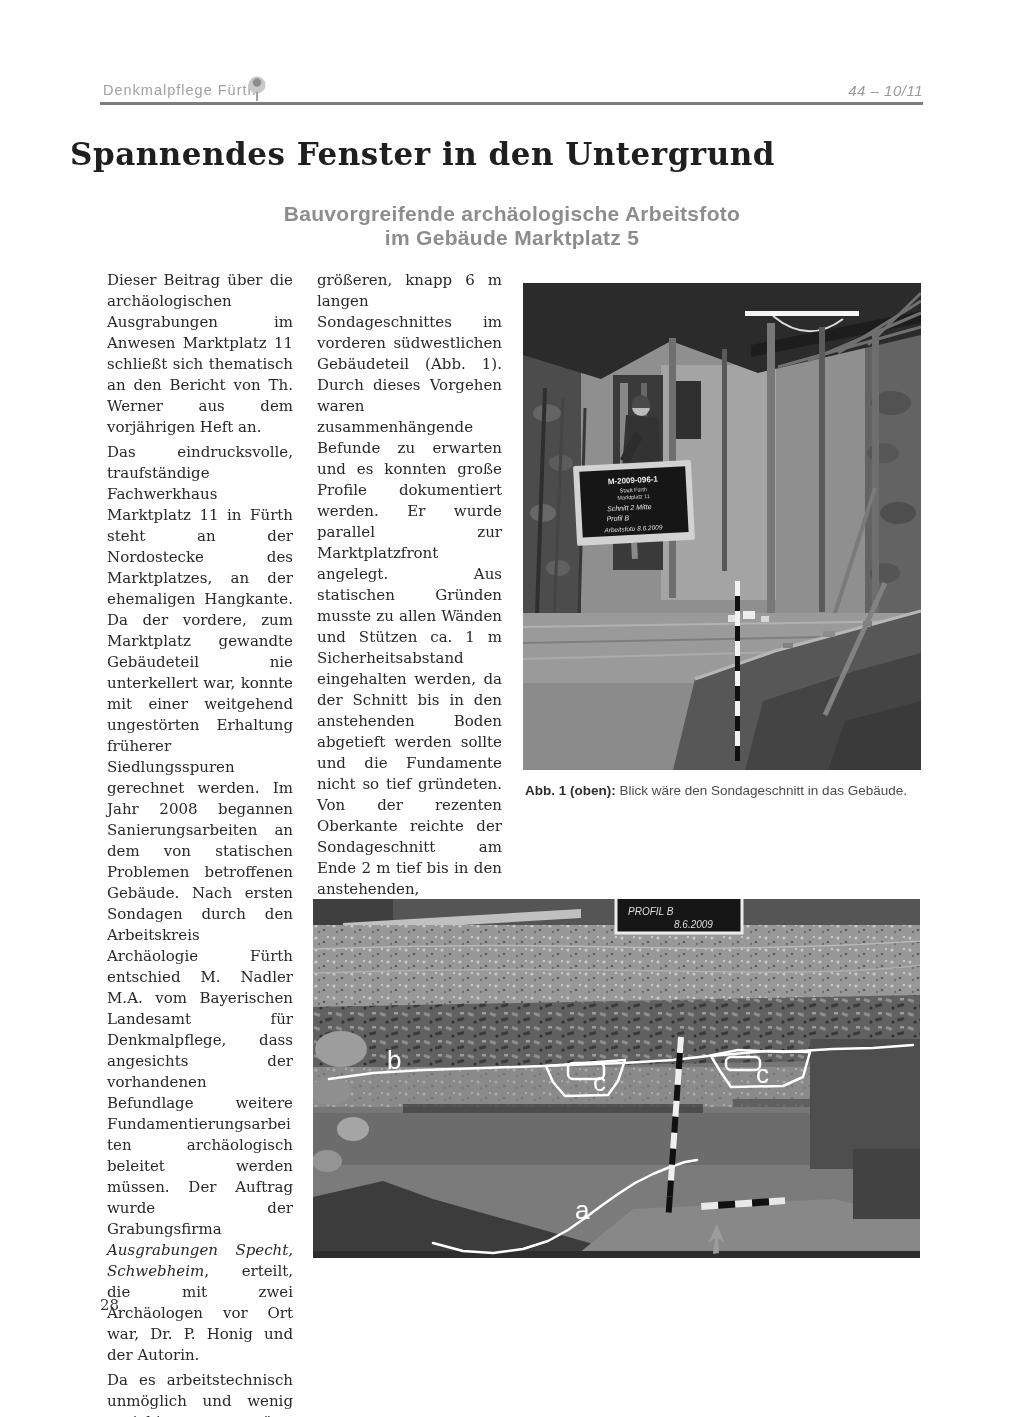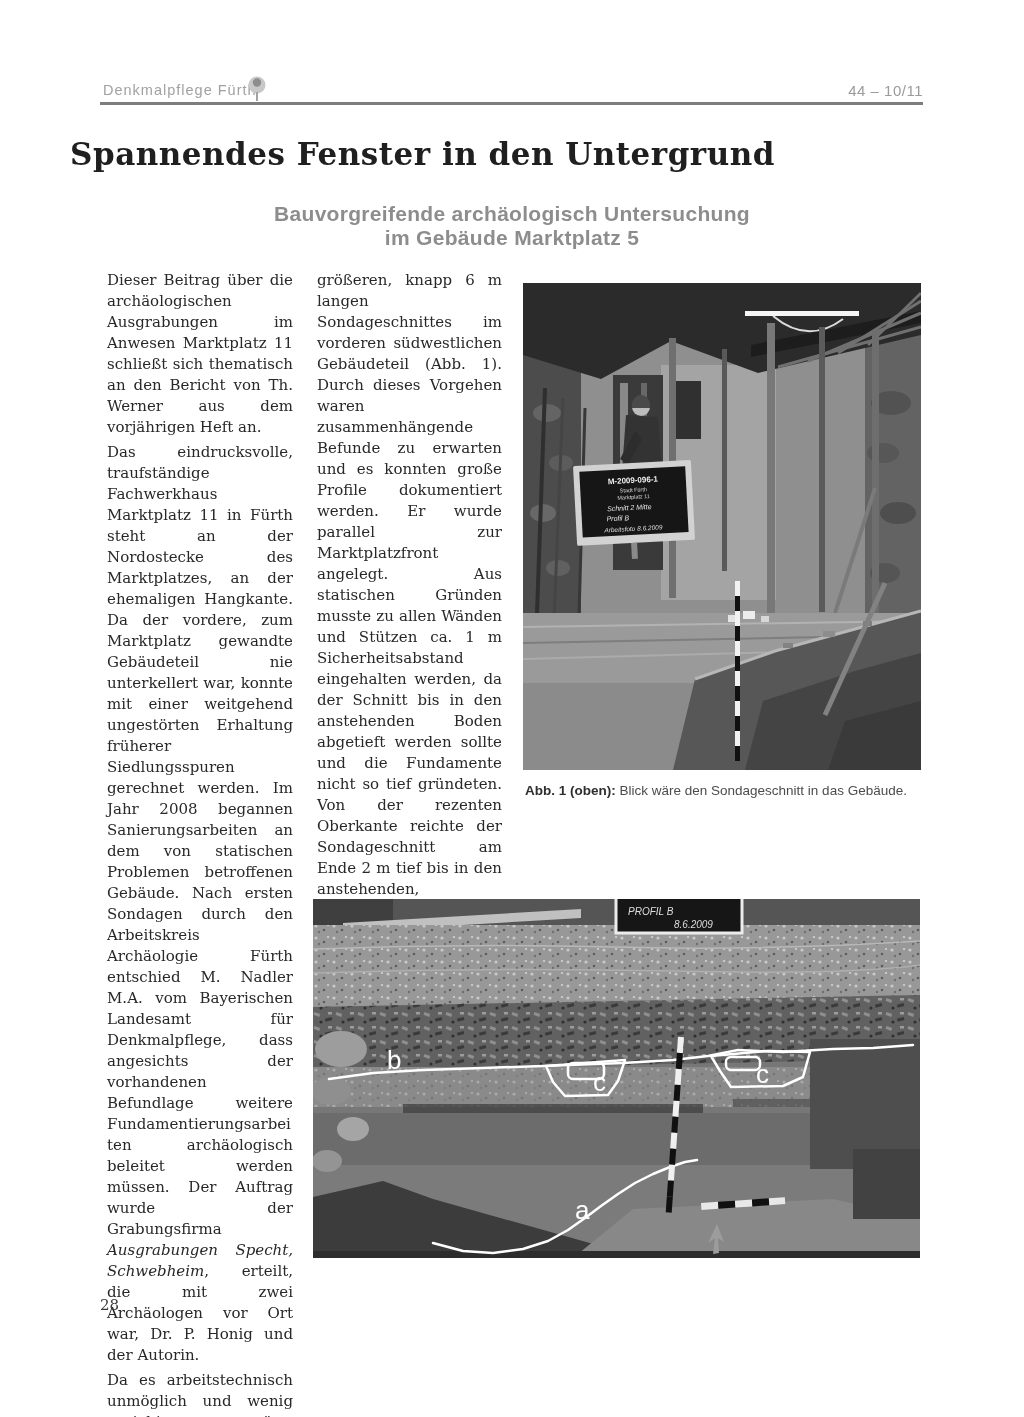--- a/index.html
+++ b/index.html
@@ -2,21 +2,21 @@
 <html lang="de"><head>
 <meta charset="utf-8">
 <style>
   html,body{margin:0;padding:0;background:#e8e8e8;}
   .page{position:relative;width:1024px;height:1417px;background:#ffffff;overflow:hidden;
         font-family:"DejaVu Serif", serif;}
   
   .hdr-org{position:absolute;left:103px;top:82px;font-family:"Liberation Sans",sans-serif;
            font-size:14.5px;letter-spacing:1px;color:#a1a1a1;}
   .hdr-issue{position:absolute;right:101px;top:82px;font-family:"Liberation Sans",sans-serif;
-           font-size:15px;letter-spacing:.5px;color:#9b9b9b;}
+           font-size:15px;letter-spacing:.5px;color:#9b9b9b;font-style:italic;}
   .hdr-logo{position:absolute;left:247px;top:76px;width:20px;height:28px;}
   .hdr-rule{position:absolute;left:100px;right:101px;top:102px;height:3px;background:#7d7d7d;}
   
   .title{position:absolute;left:0;top:136px;width:845px;text-align:center;
          font-family:"DejaVu Serif",serif;font-weight:bold;font-size:31px;color:#1f1f1f;
          letter-spacing:.5px;}
   .subtitle{position:absolute;left:0;top:202px;width:1024px;text-align:center;
          font-family:"Liberation Sans",sans-serif;font-weight:bold;font-size:21px;
          line-height:24px;color:#8d8d8d;letter-spacing:.3px;}
   
@@ -45,21 +45,21 @@
   <svg class="hdr-logo" viewBox="0 0 20 28">
     <circle cx="10" cy="9" r="8.5" fill="#c8c8c8"></circle>
     <circle cx="10" cy="6.5" r="4.2" fill="#8d8d8d"></circle>
     <rect x="9" y="16" width="2" height="9" fill="#a3a3a3"></rect>
   </svg>
   <div class="hdr-issue">44 – 10/11</div>
   <div class="hdr-rule"></div>
 
   <div class="title">Spannendes Fenster in den Untergrund</div>
   <div class="subtitle">
-    <div>Bauvorgreifende archäologisch Untersuchung</div>
+    <div>Bauvorgreifende archäologische Arbeitsfoto</div>
     <div>im Gebäude Marktplatz 5</div>
   </div>
 
   <div class="col col1">
     <p>Dieser Beitrag über die archäologischen Ausgrabungen im Anwesen Marktplatz 11 schließt sich thematisch an den Bericht von Th. Werner aus dem vorjährigen Heft an.</p>
     <p><span>Das eindrucksvolle, traufständige Fachwerkhaus Marktplatz 11 in Fürth steht an der Nordostecke des Marktplatzes, an der ehemaligen Hangkante. Da der vordere, zum Marktplatz gewandte Gebäudeteil nie unterkellert war, konnte mit einer weitgehend ungestörten Erhaltung früherer Siedlungsspuren gerechnet werden. Im Jahr 2008 begannen Sanierungsarbeiten an dem von statischen Problemen betroffenen Gebäude. Nach ersten Sondagen durch den Arbeitskreis Archäologie Fürth entschied M. Nadler M.A. vom Bayerischen Landesamt für Denkmalpflege, dass angesichts der vorhandenen Befundlage weitere Fundamentierungsarbeiten archäologisch beleitet werden müssen. Der Auftrag wurde der Grabungsfirma </span><i>Ausgrabungen Specht, Schwebheim</i><span>, erteilt, die mit zwei Archäologen vor Ort war, Dr. P. Honig und der Autorin.</span></p>
     <p>Da es arbeitstechnisch unmöglich und wenig ergiebig gewesen wäre, alle kleinen Aushubgruben für die anstehenden Unterfangungen zu begleiten und zu dokumentieren, einigte man sich auf die Untersuchung eines</p>
   </div>
 
   <div class="col col2">

